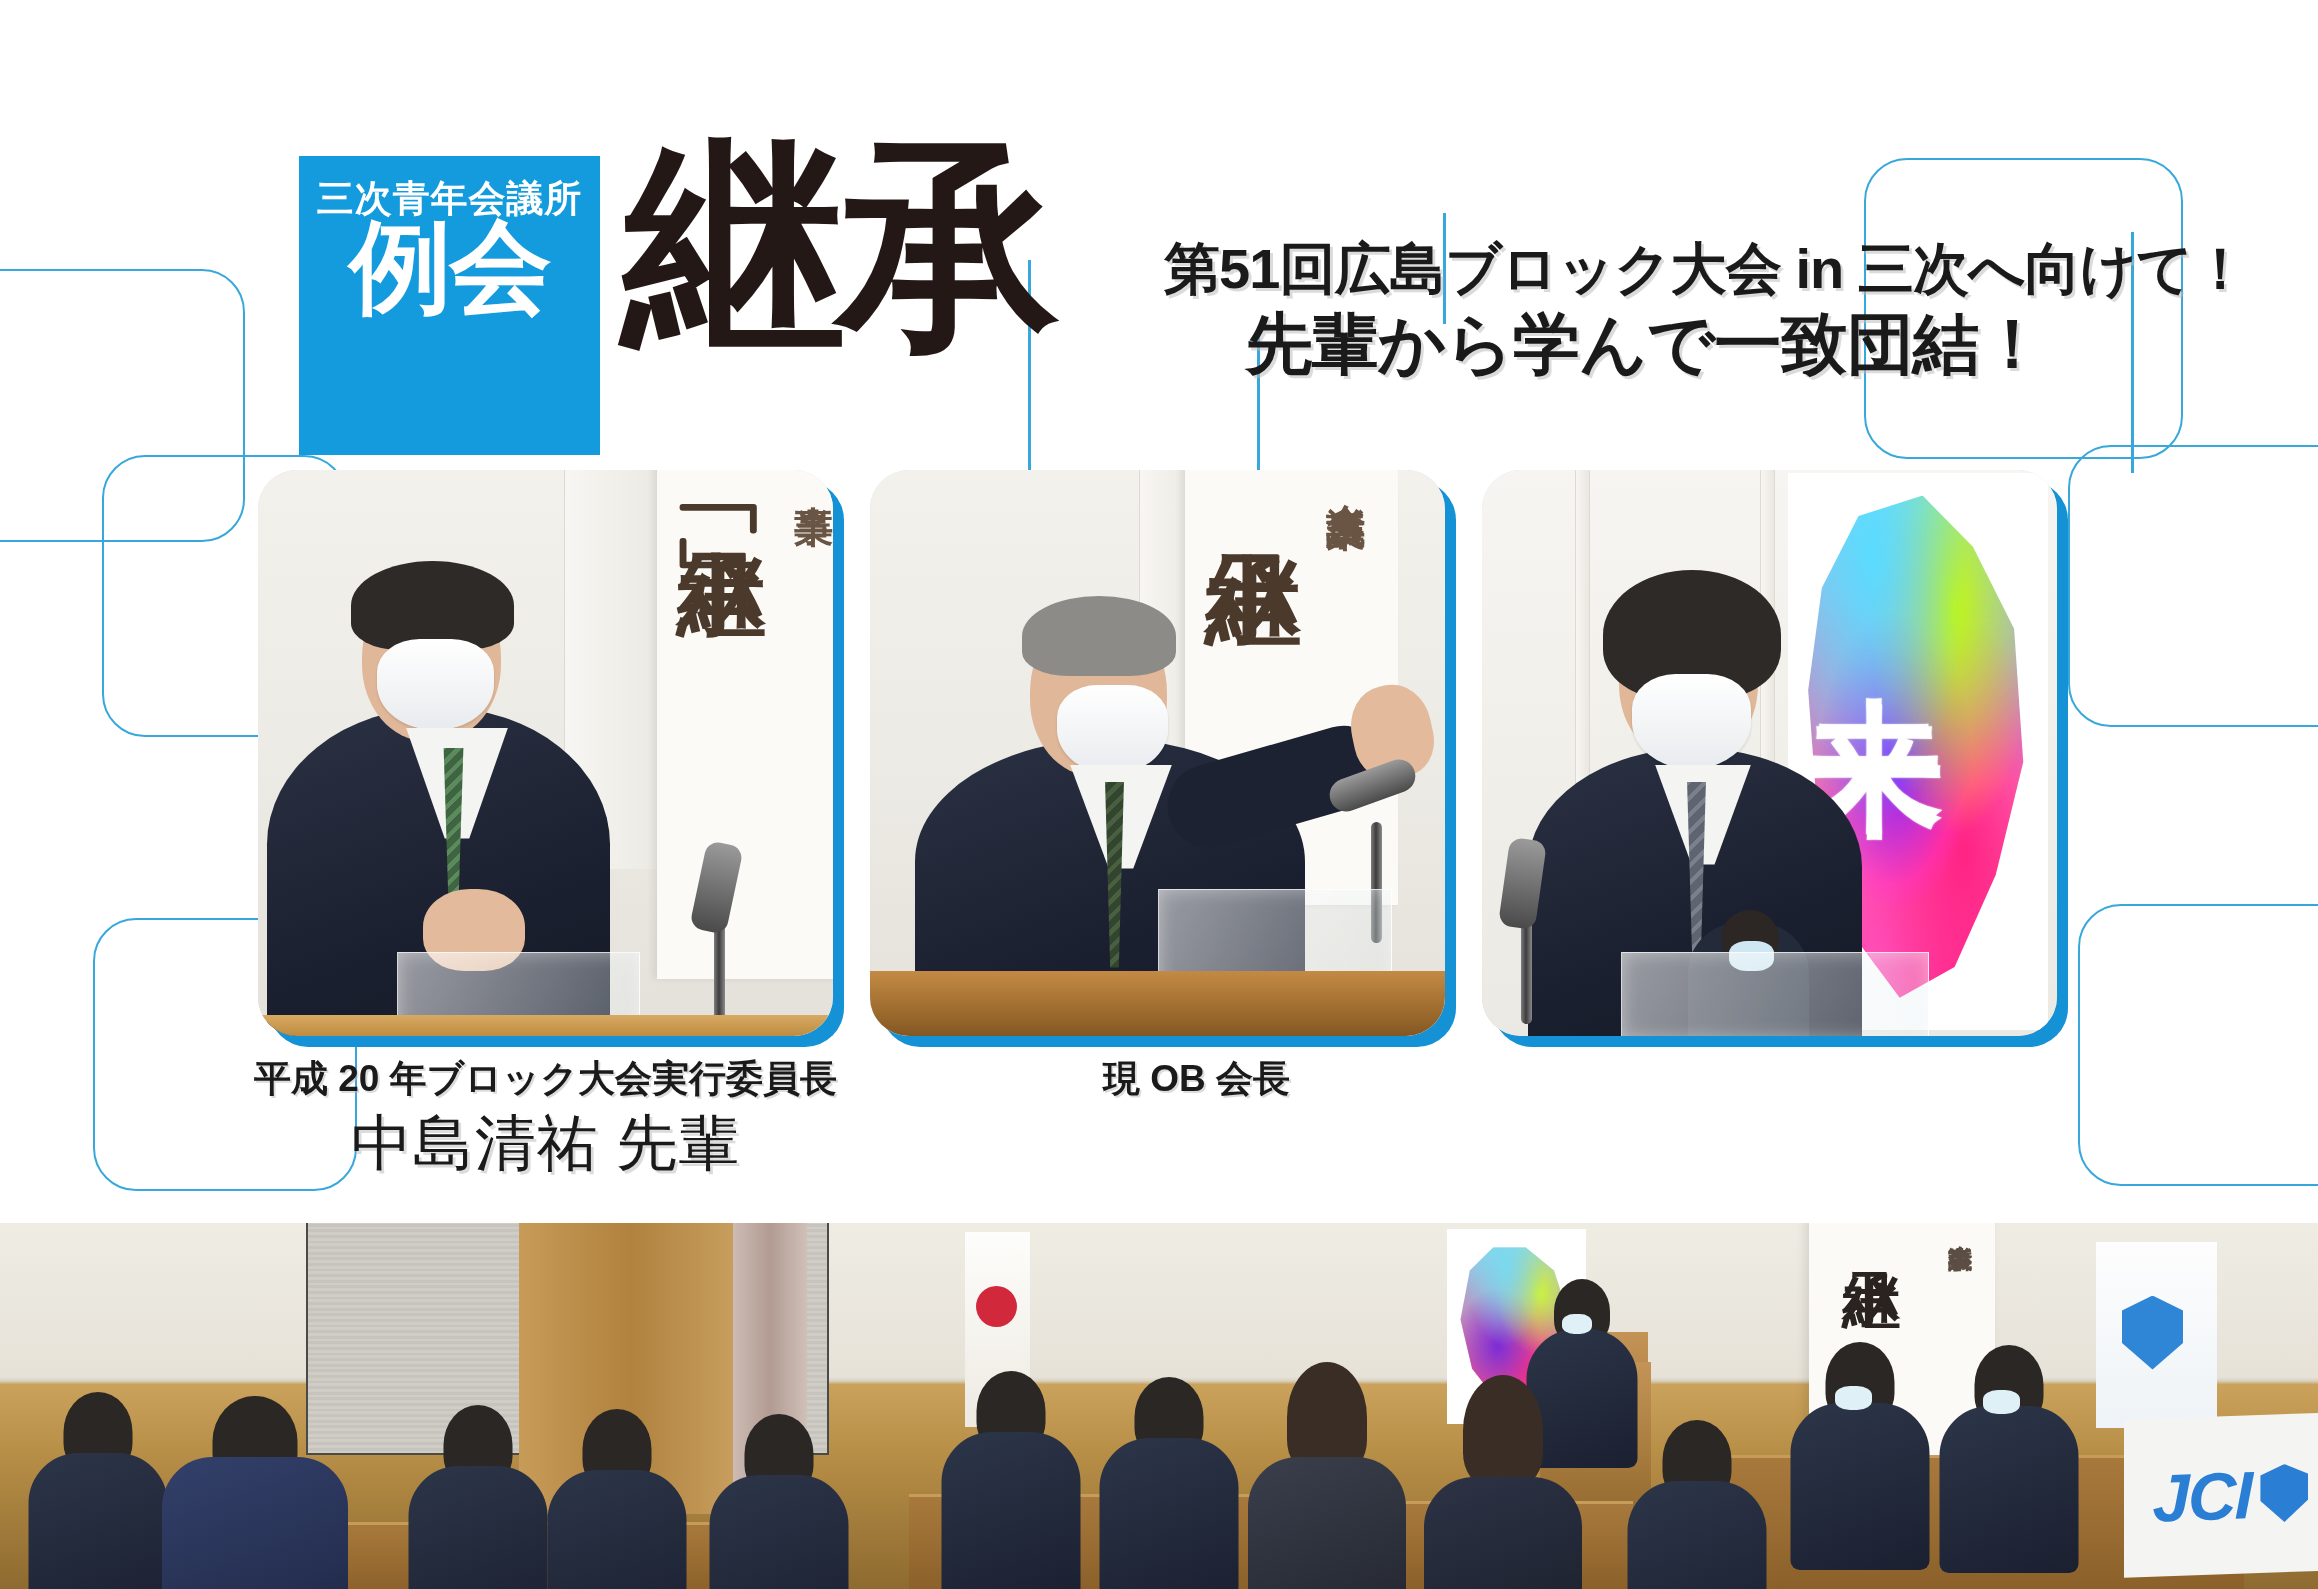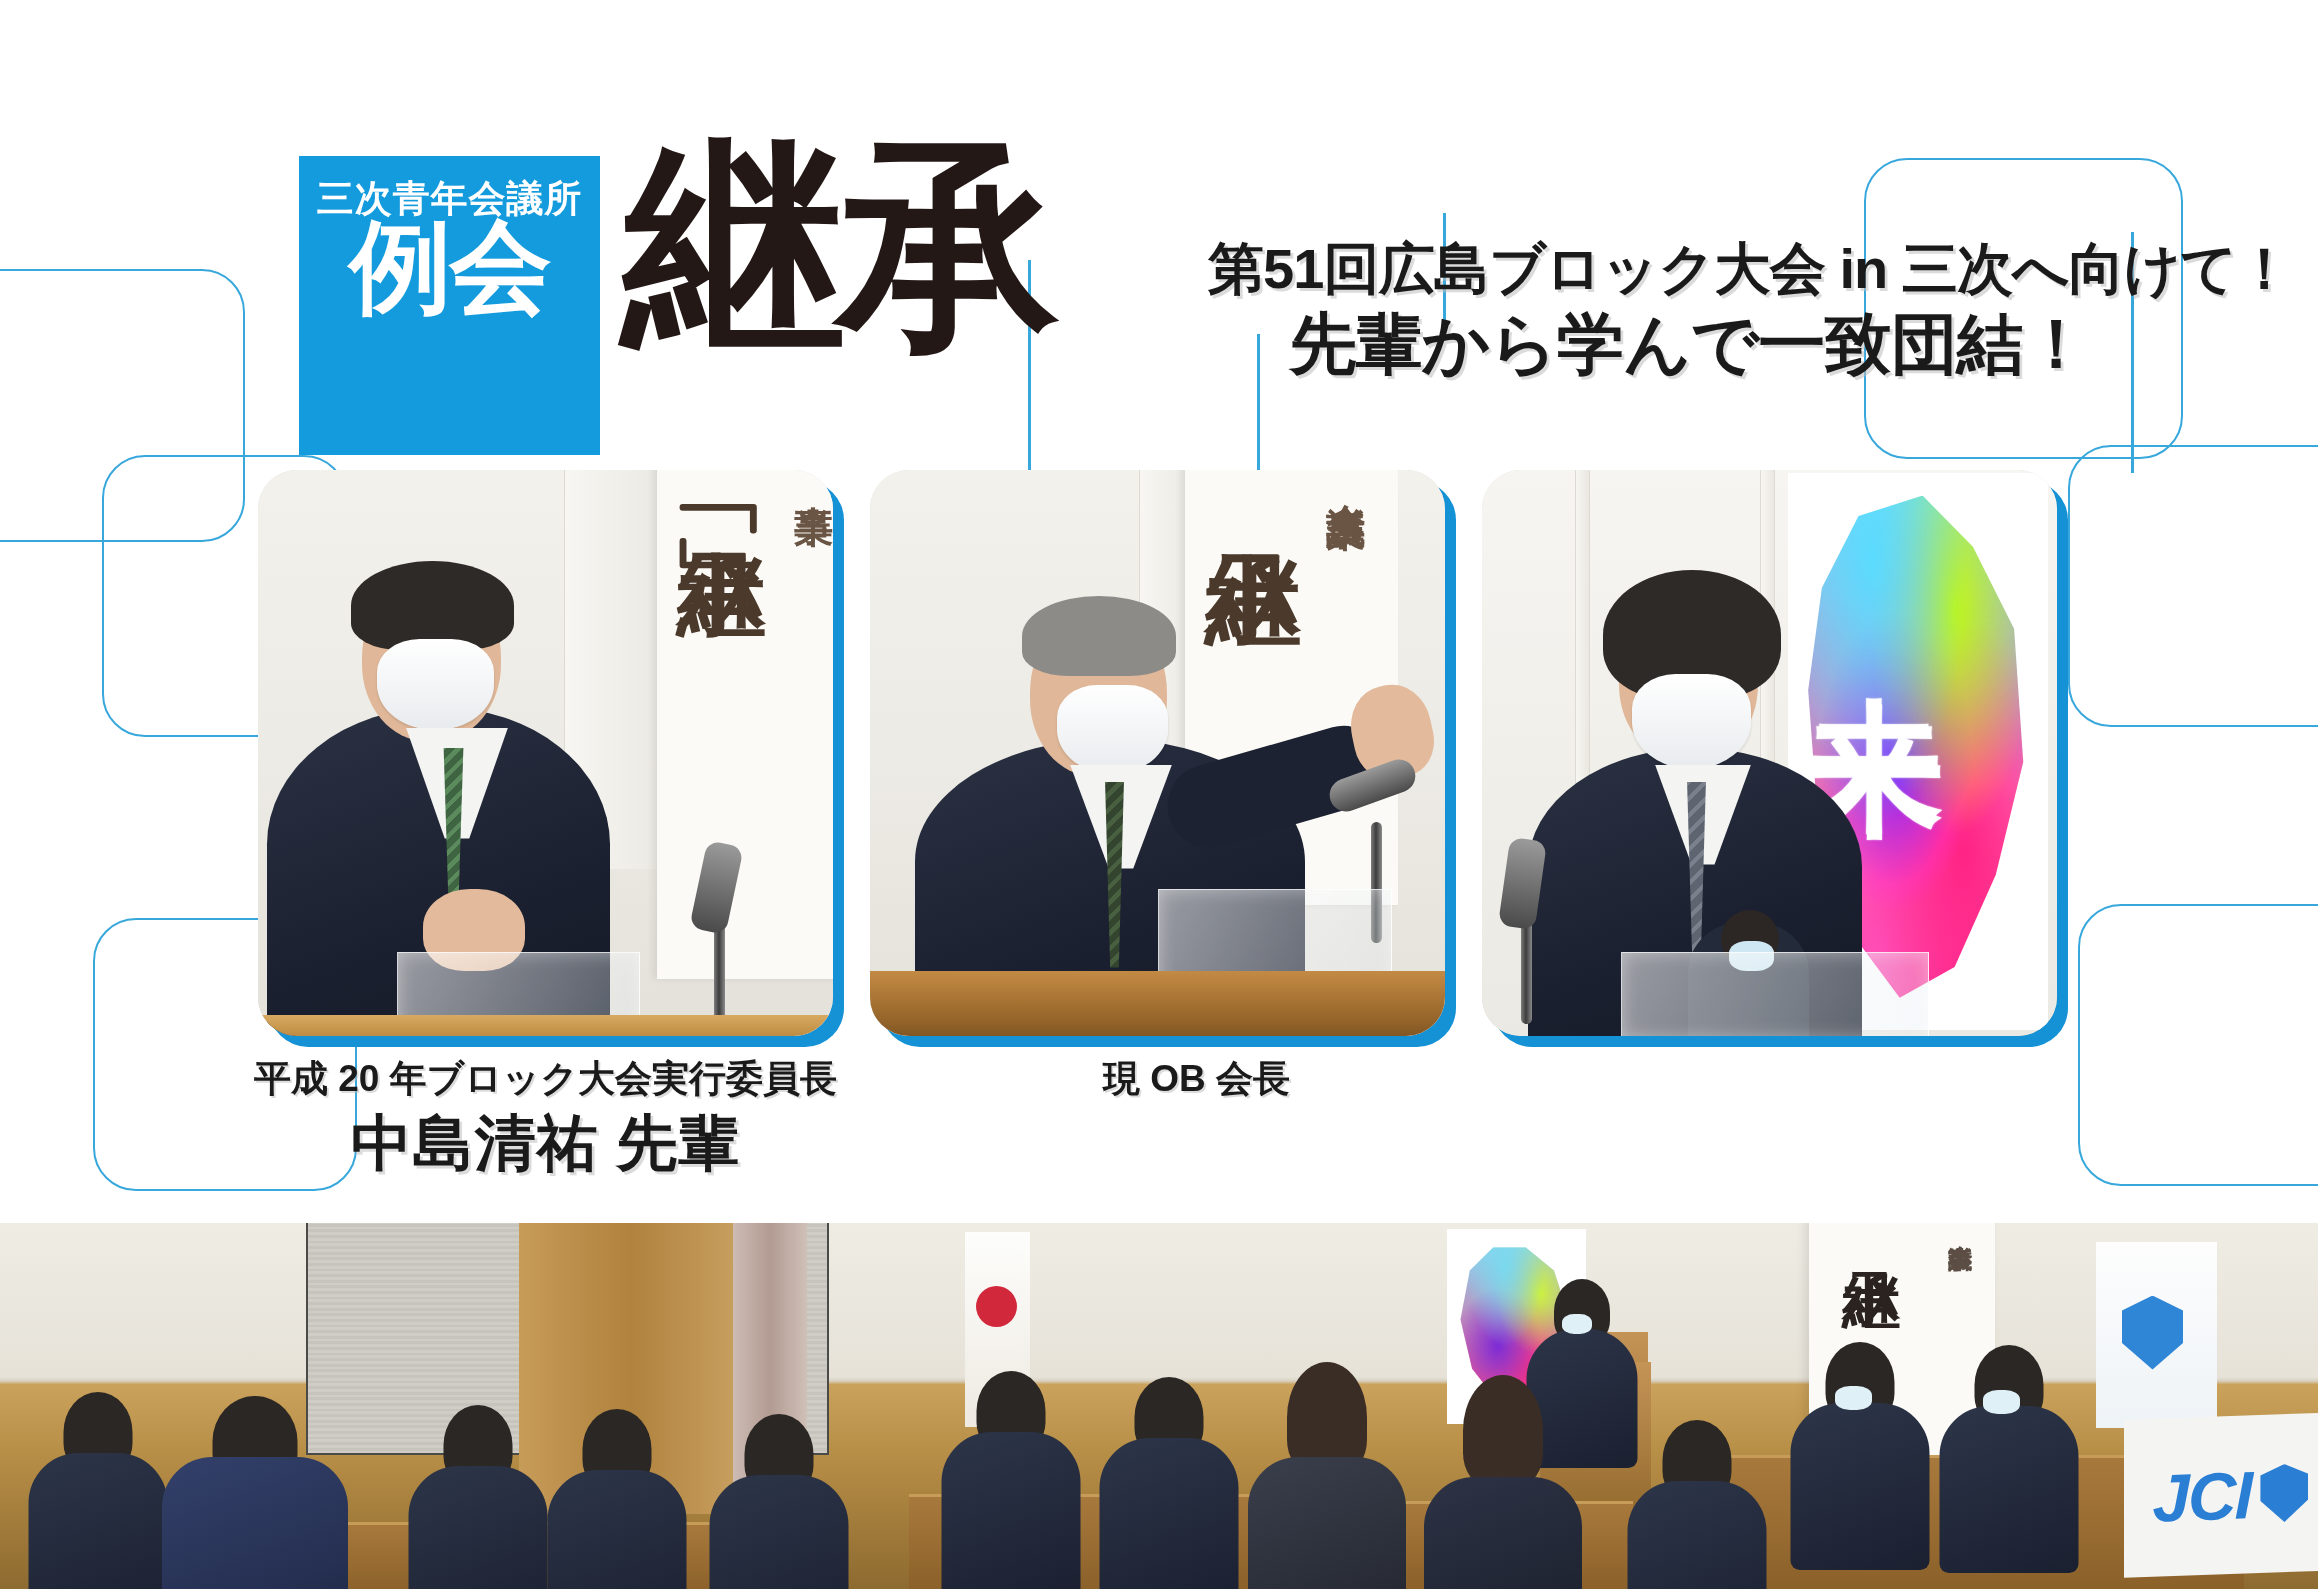--- a/index.html
+++ b/index.html
@@ -91,21 +91,21 @@
     font-size:223px;
     font-weight:900;
     color:#231815;
     line-height:0.95;
     letter-spacing:-9.3px;
     white-space:nowrap;
   }
 
   .subtitles{
     position:absolute;
-    left:1208px; top:237px;
+    left:1164px; top:237px;
     text-align:right;
     width:881px;
   }
   .sub-line1{
     font-size:56px;
     font-weight:900;
     color:#1a1a1a;
     line-height:1.15;
     white-space:nowrap;
     letter-spacing:-0.9px;
@@ -279,21 +279,21 @@
     font-size:37px;
     font-weight:900;
     color:#1a1a1a;
     letter-spacing:0px;
     line-height:1.2;
     white-space:nowrap;
     text-shadow:1.9px 1.9px 0 rgba(185,185,185,.5);
   }
   .cap-name{
     font-size:61px;
-    font-weight:700;
+    font-weight:400;
     color:#1a1a1a;
     letter-spacing:0.9px;
     line-height:1.2;
     margin-top:5.6px;
     white-space:nowrap;
     text-shadow:2.8px 2.8px 0 rgba(185,185,185,.5);
     text-align:center;
   }
 
   

